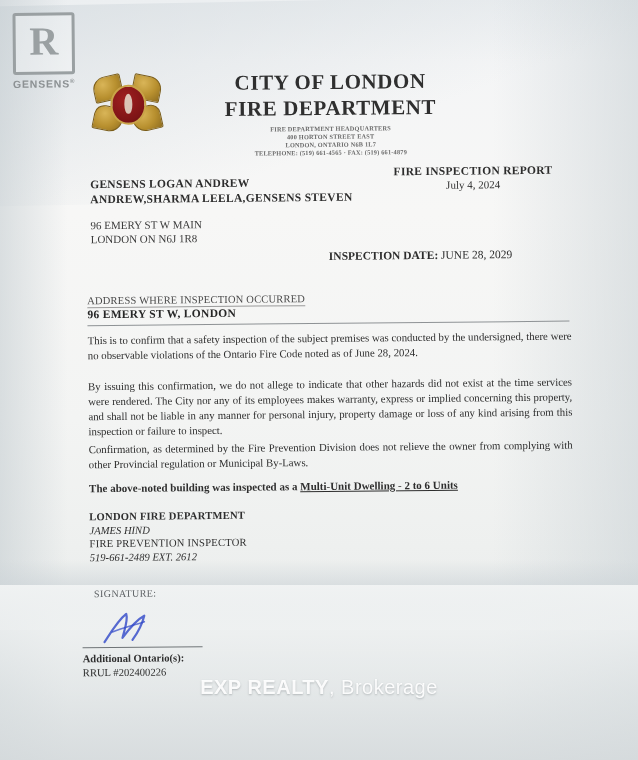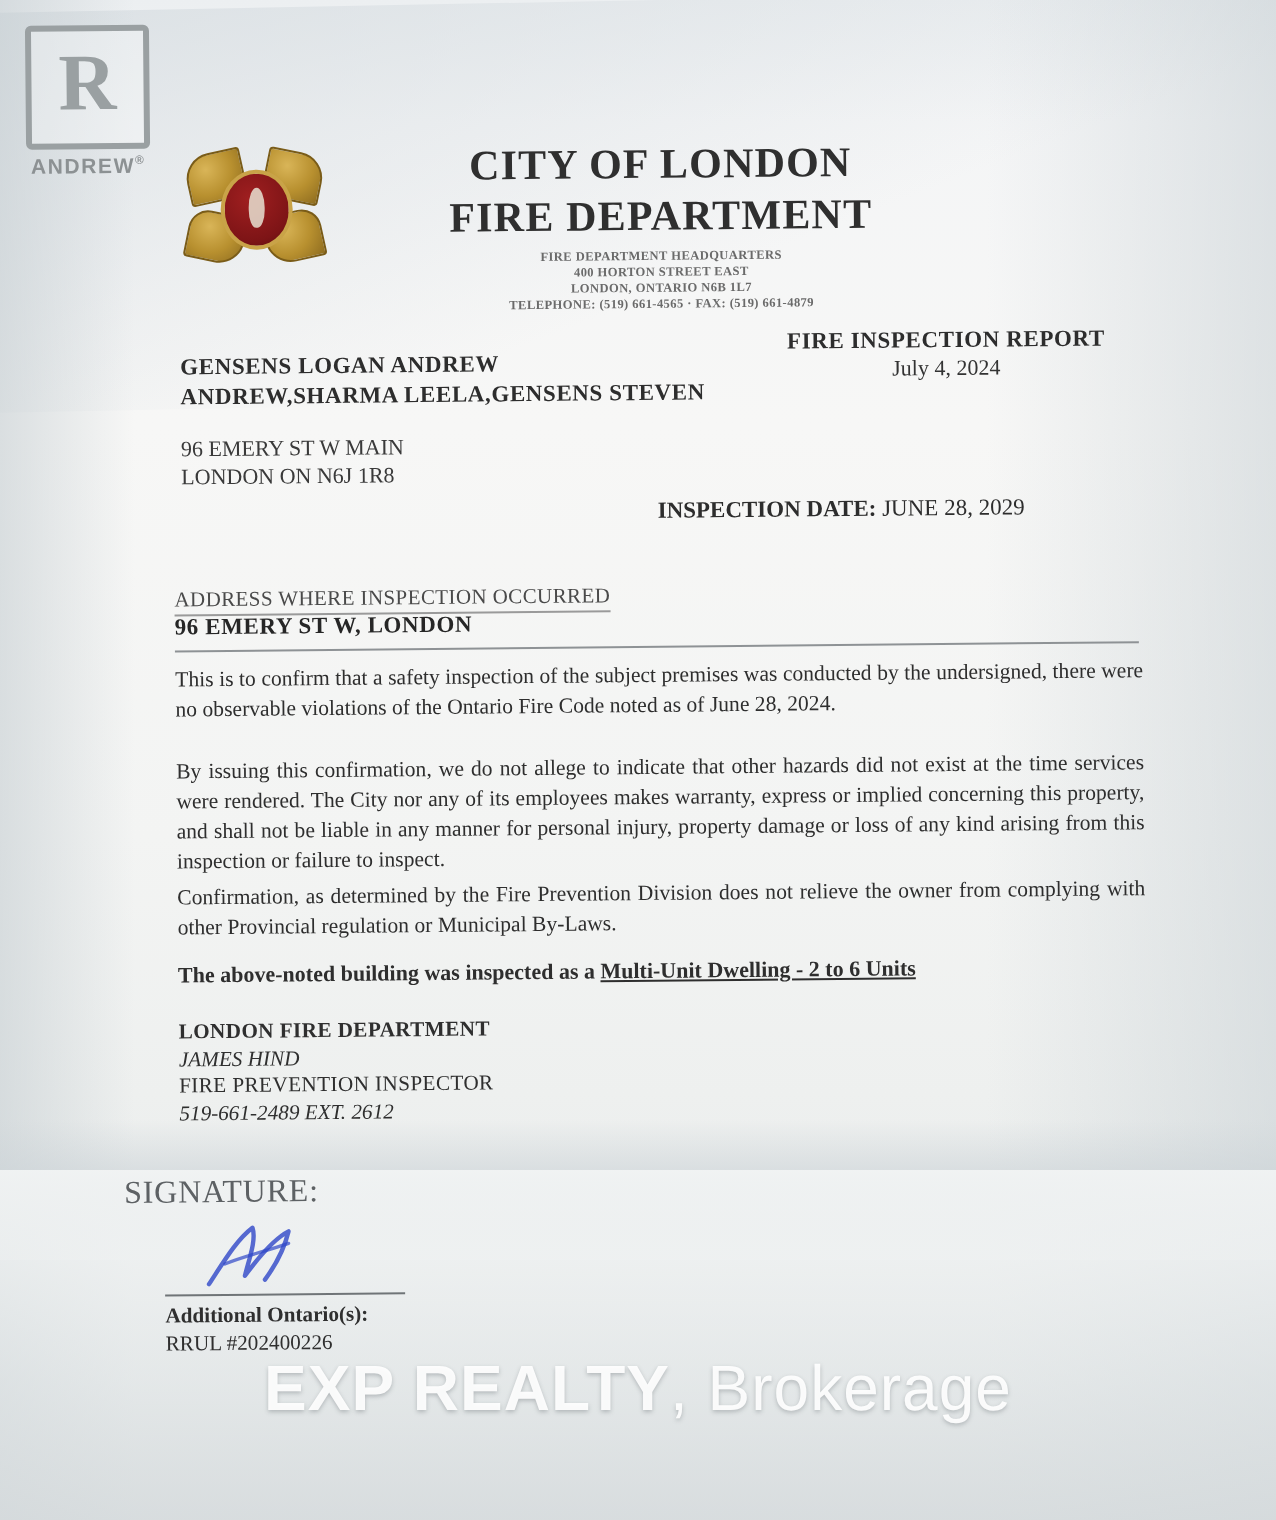--- a/index.html
+++ b/index.html
@@ -250,22 +250,22 @@
     line-height: 13.5px;
     color: #2f2f2f;
   }
   .sig-block .ln1 { font-weight: bold; letter-spacing: 0.2px; }
   .sig-block .ln2 { font-style: italic; }
   .sig-block .ln3 { letter-spacing: 0.2px; }
   .sig-block .ln4 { font-style: italic; }
 
   .sig-label {
     position: absolute;
-    left: 60px; top: 586px;
-    font-size: 16px;
+    left: 92px; top: 586px;
+    font-size: 10px;
     letter-spacing: 0.4px;
     color: #5d6164;
   }
   .sig-line {
     position: absolute;
     left: 80px; top: 645px;
     width: 120px; height: 1px;
     background: #6f7477;
   }
   .sig-mark {
@@ -285,21 +285,21 @@
   }
   .addl .code { font-weight: normal; }
 
   
   .watermark {
     position: absolute;
     left: 0; top: 676px;
     width: 638px;
     text-align: center;
     font-family: "Liberation Sans", sans-serif;
-    font-size: 32px;
+    font-size: 20px;
     letter-spacing: 0.5px;
     color: rgba(255,255,255,0.92);
     text-shadow: 0 1px 2px rgba(120,126,130,0.45);
   }
   .watermark .brand { font-weight: bold; }
   .watermark .sub { font-weight: normal; }
 </style>
 </head>
 <body>
 
@@ -310,21 +310,21 @@
   <div class="shade-e"></div>
   <div class="shade-b"></div>
   <div class="shade-c"></div>
 
   <div class="doc">
 
     <div class="realtor">
       <div class="rbox">
         <div class="r">R</div>
       </div>
-      <div class="rlabel"><span>ANDREW</span><sup>®</sup></div>
+      <div class="rlabel"><span>GENSENS</span><sup>®</sup></div>
     </div>
 
     <div class="crest">
       <div class="arm a1"></div>
       <div class="arm a2"></div>
       <div class="arm a3"></div>
       <div class="arm a4"></div>
       <div class="center">
         <div class="flame"></div>
       </div>

